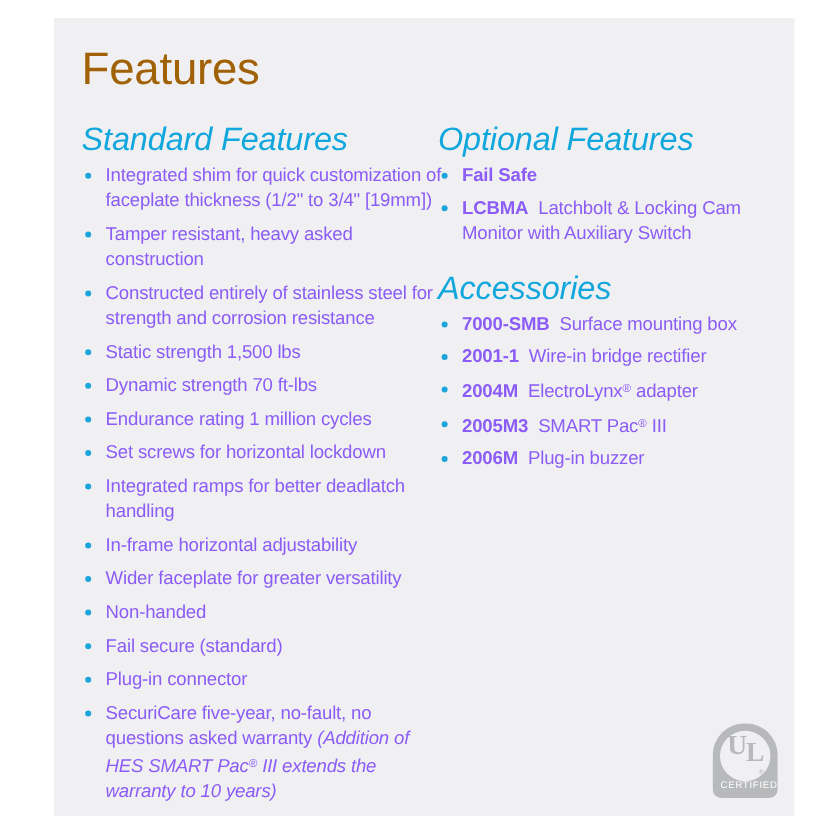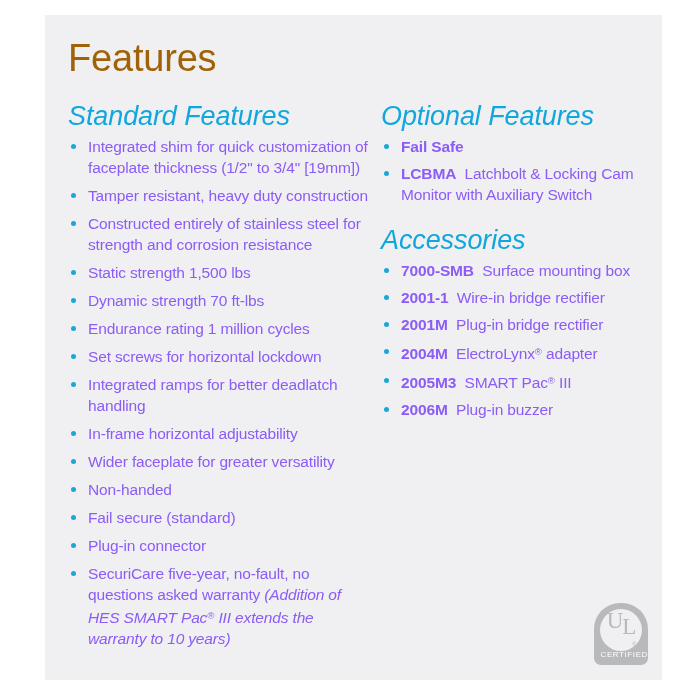--- a/index.html
+++ b/index.html
@@ -41,21 +41,21 @@
   }
   .col {
     position: absolute;
     top: 88px;
   }
   .col-left {
     left: 23px;
     width: 300px;
   }
   .col-right {
-    left: 336px;
+    left: 320px;
     width: 290px;
   }
   .section-heading {
     font-size: 27px;
     line-height: 26px;
     font-style: italic;
     color: #11a7dc;
     font-weight: 400;
     margin: 0 0 7px 0;
     letter-spacing: -0.1px;
@@ -122,21 +122,21 @@
     background: #f0f0f2;
   }
   .ul-letters {
     position: absolute;
     left: 0;
     top: 9px;
     width: 54px;
     text-align: center;
     font-size: 23px;
     line-height: 23px;
-    font-weight: normal;
+    font-weight: bold;
     color: #b8b9bb;
     letter-spacing: -1px;
     font-family: "Liberation Serif", serif;
   }
   .ul-letters .u { position: relative; top: -3px; }
   .ul-letters .l { position: relative; top: 3px; }
   .ul-reg {
     position: absolute;
     left: 38px;
     top: 38px;
@@ -161,21 +161,21 @@
 
 <div id="page">
   <div class="panel">
 
     <div class="page-title">Features</div>
 
     <div class="col col-left">
       <div class="section-heading">Standard Features</div>
       <ul class="bullets">
         <li><span class="dot"></span><span>Integrated shim for quick customization of faceplate thickness (1/2" to 3/4" [19mm])</span></li>
-        <li><span class="dot"></span><span>Tamper resistant, heavy duty construction</span></li>
+        <li><span class="dot"></span><span>Tamper resistant, heavy asked construction</span></li>
         <li><span class="dot"></span><span>Constructed entirely of stainless steel for strength and corrosion resistance</span></li>
         <li><span class="dot"></span><span>Static strength 1,500 lbs</span></li>
         <li><span class="dot"></span><span>Dynamic strength 70 ft-lbs</span></li>
         <li><span class="dot"></span><span>Endurance rating 1 million cycles</span></li>
         <li><span class="dot"></span><span>Set screws for horizontal lockdown</span></li>
         <li><span class="dot"></span><span>Integrated ramps for better deadlatch handling</span></li>
         <li><span class="dot"></span><span>In-frame horizontal adjustability</span></li>
         <li><span class="dot"></span><span>Wider faceplate for greater versatility</span></li>
         <li><span class="dot"></span><span>Non-handed</span></li>
         <li><span class="dot"></span><span>Fail secure (standard)</span></li>
@@ -209,25 +209,20 @@
           <span class="b">7000-SMB</span>&nbsp;
           <span>Surface mounting box</span>
         </li>
         <li>
           <span class="dot"></span>
           <span class="b">2001-1</span>&nbsp;
           <span>Wire-in bridge rectifier</span>
         </li>
         <li>
           <span class="dot"></span>
-          <span class="b">2001M</span>&nbsp;
-          <span>Plug-in bridge rectifier</span>
-        </li>
-        <li>
-          <span class="dot"></span>
           <span class="b">2004M</span>&nbsp;
           <span>ElectroLynx</span><span class="reg">®</span><span> adapter</span>
         </li>
         <li>
           <span class="dot"></span>
           <span class="b">2005M3</span>&nbsp;
           <span>SMART Pac</span><span class="reg">®</span><span> III</span>
         </li>
         <li>
           <span class="dot"></span>

